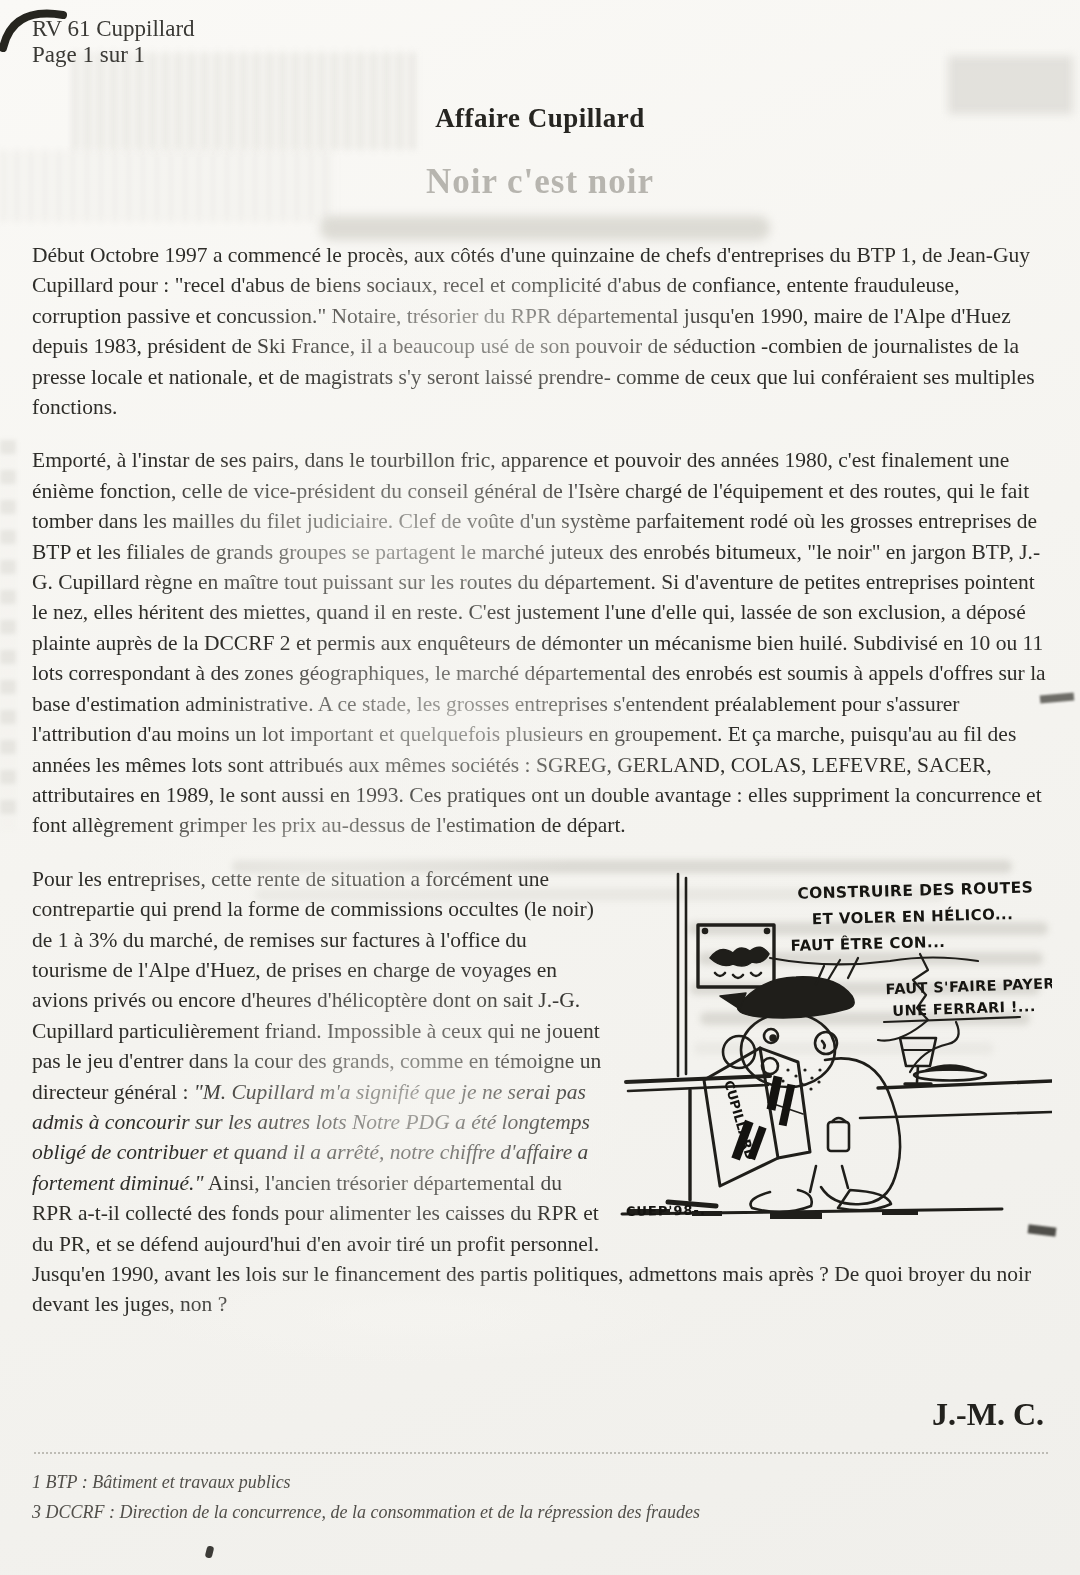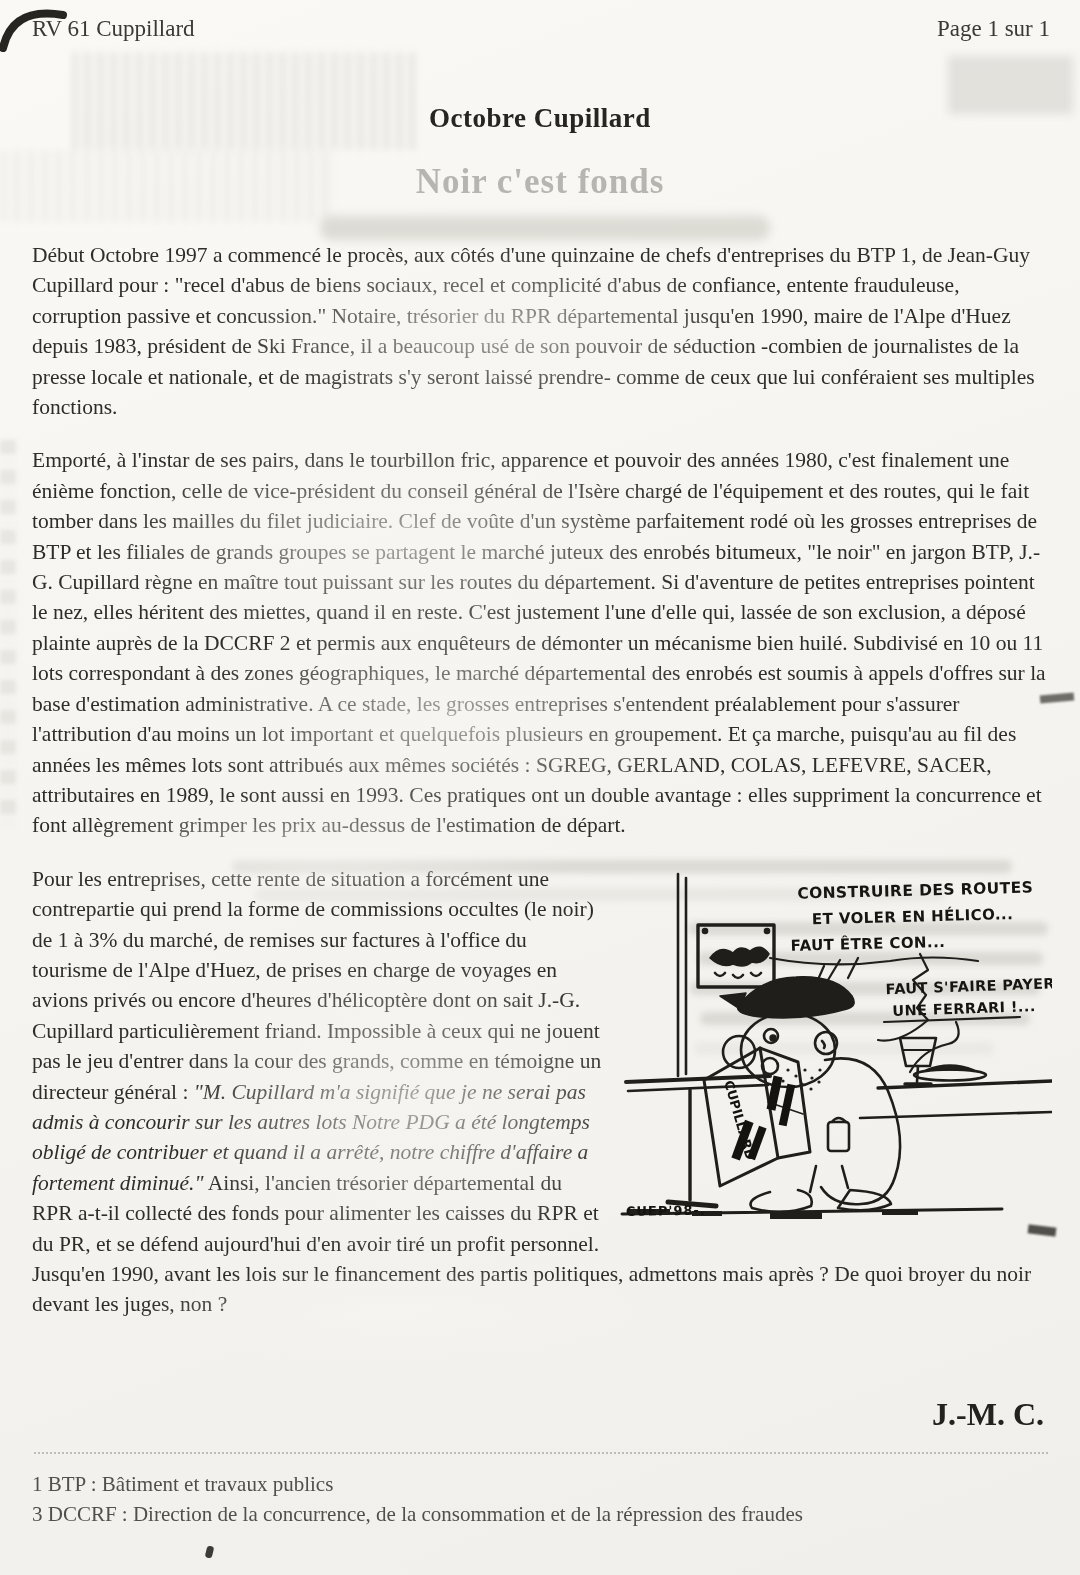--- a/index.html
+++ b/index.html
@@ -35,35 +35,35 @@
   .fade { position:absolute; z-index:3; pointer-events:none; border-radius:50%;
     background:radial-gradient(closest-side, rgba(246,245,241,.62), rgba(246,245,241,0)); }
   .fa { left:210px; top:245px; width:560px; height:170px; }
   .fb { left:90px;  top:430px; width:620px; height:220px; }
   .fc { left:170px; top:610px; width:560px; height:220px; }
   .fd { left:60px;  top:790px; width:520px; height:120px; }
   .fe { left:170px; top:940px; width:470px; height:330px; }
   .ff { left:130px; top:1265px; width:560px; height:100px; }
   
   .scan-header { position:absolute; top:16px; left:32px; right:30px; z-index:2;
-    display:flex; justify-content:space-between; font-size:23px; color:#3a3935; }
+    display:flex; justify-content:space-between; font-size:23px; color:#3a3935;flex-direction:column; }
   .doc-title { position:absolute; top:103px; width:100%; text-align:center; z-index:2;
     font-size:27px; font-weight:bold; letter-spacing:.5px; color:#262521; }
   .doc-subtitle { position:absolute; top:162px; width:100%; text-align:center; z-index:2;
     font-size:35px; font-weight:bold; letter-spacing:1px; color:#b7b5af; filter:blur(.7px); }
   .body-copy { position:absolute; top:240px; left:32px; width:1020px; z-index:2;
     font-size:21.5px; line-height:30.4px; color:#2e2d29; }
   .body-copy p { margin-bottom:23px; }
   .quote-italic { font-style:italic; }
   .cartoon-box { float:right; width:432px; height:352px; margin:6px 0 10px 14px; position:relative; }
   .cartoon-box svg { width:100%; height:100%; }
   .sig { position:absolute; top:1396px; right:36px; z-index:2; font-size:32px; font-weight:bold; color:#23221e; }
   .fn-divider { position:absolute; top:1452px; left:34px; width:1014px; z-index:2;
     border-top:2px dotted #b5b3ac; opacity:.85; filter:blur(.4px); }
-  .footnote { position:absolute; left:32px; z-index:2; font-size:21px; color:#514f4a; }
+  .footnote { position:absolute; left:32px; z-index:2; font-size:18px; color:#514f4a;font-style:italic; }
   .fn1 { top:1472px; }
   .fn2 { top:1502px; }
   .bubble-text { font-family:"DejaVu Sans",sans-serif; font-weight:bold; fill:#161511; letter-spacing:.4px; }
   .np-text { font-family:"DejaVu Sans",sans-serif; font-weight:bold; fill:#141310; }
 </style>
 </head>
 <body>
 
 <div class="page">
 
@@ -84,22 +84,22 @@
   <div class="ghost g-bottom"></div>
   <svg class="corner-mark" width="72" height="58" viewBox="0 0 72 58">
     <path d="M3,46 C9,20 27,7 63,13" fill="none" stroke="#26251f" stroke-width="8" stroke-linecap="round"></path>
   </svg>
 
   <div class="scan-header">
     <span>RV 61 Cuppillard</span>
     <span>Page 1 sur 1</span>
   </div>
 
-  <div class="doc-title">Octobre Cupillard</div>
-  <div class="doc-subtitle">Noir c'est fonds</div>
+  <div class="doc-title">Affaire Cupillard</div>
+  <div class="doc-subtitle">Noir c'est noir</div>
 
   <div class="body-copy">
     <p>Début Octobre 1997 a commencé le procès, aux côtés d'une quinzaine de chefs d'entreprises du BTP 1, de Jean-Guy Cupillard pour : "recel d'abus de biens sociaux, recel et complicité d'abus de confiance, entente frauduleuse, corruption passive et concussion." Notaire, trésorier du RPR départemental jusqu'en 1990, maire de l'Alpe d'Huez depuis 1983, président de Ski France, il a beaucoup usé de son pouvoir de séduction -combien de journalistes de la presse locale et nationale, et de magistrats s'y seront laissé prendre- comme de ceux que lui conféraient ses multiples fonctions.</p>
     <p>Emporté, à l'instar de ses pairs, dans le tourbillon fric, apparence et pouvoir des années 1980, c'est finalement une énième fonction, celle de vice-président du conseil général de l'Isère chargé de l'équipement et des routes, qui le fait tomber dans les mailles du filet judiciaire. Clef de voûte d'un système parfaitement rodé où les grosses entreprises de BTP et les filiales de grands groupes se partagent le marché juteux des enrobés bitumeux, "le noir" en jargon BTP, J.-G. Cupillard règne en maître tout puissant sur les routes du département. Si d'aventure de petites entreprises pointent le nez, elles héritent des miettes, quand il en reste. C'est justement l'une d'elle qui, lassée de son exclusion, a déposé plainte auprès de la DCCRF 2 et permis aux enquêteurs de démonter un mécanisme bien huilé. Subdivisé en 10 ou 11 lots correspondant à des zones géographiques, le marché départemental des enrobés est soumis à appels d'offres sur la base d'estimation administrative. A ce stade, les grosses entreprises s'entendent préalablement pour s'assurer l'attribution d'au moins un lot important et quelquefois plusieurs en groupement. Et ça marche, puisqu'au au fil des années les mêmes lots sont attribués aux mêmes sociétés : SGREG, GERLAND, COLAS, LEFEVRE, SACER, attributaires en 1989, le sont aussi en 1993. Ces pratiques ont un double avantage : elles suppriment la concurrence et font allègrement grimper les prix au-dessus de l'estimation de départ.</p>
     <p>
       <span class="cartoon-box">
         <svg viewBox="0 0 432 352">
           <g fill="none" stroke="#1f1e1a" stroke-width="2.6" stroke-linecap="round" stroke-linejoin="round">
 
             <g>

